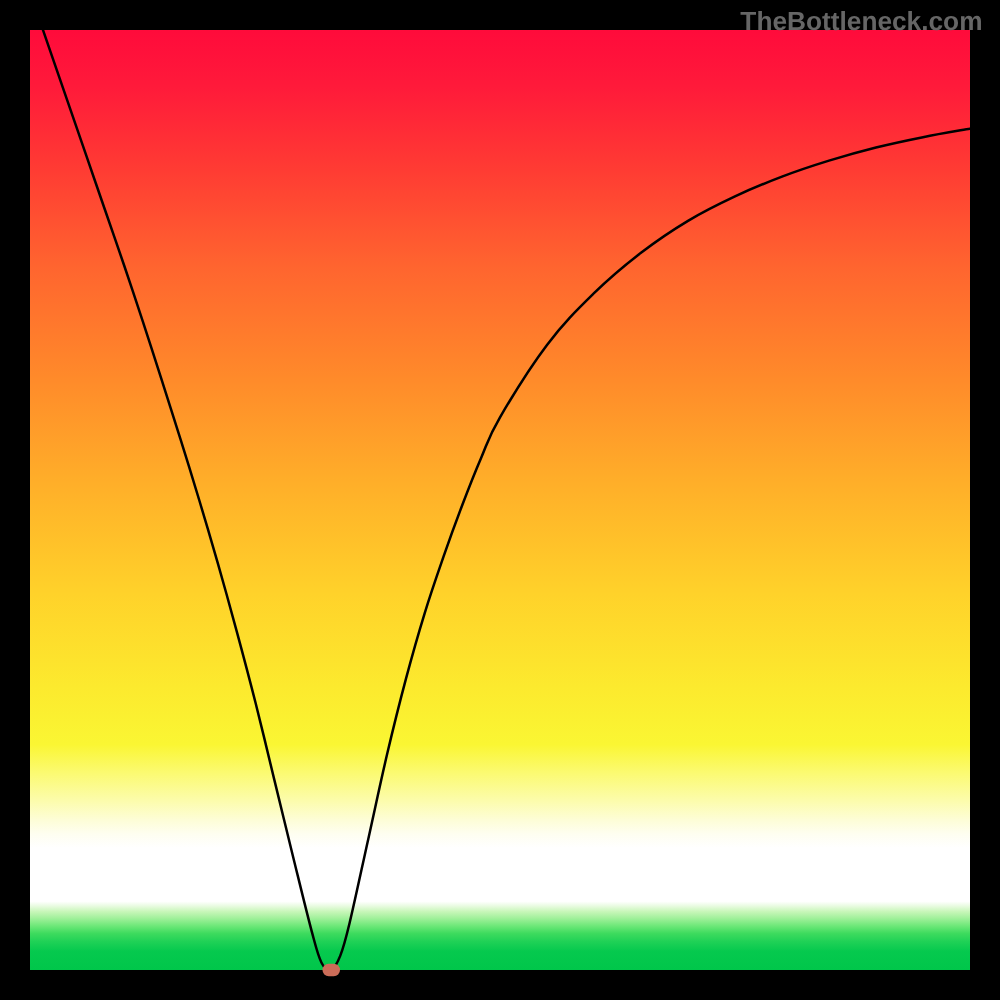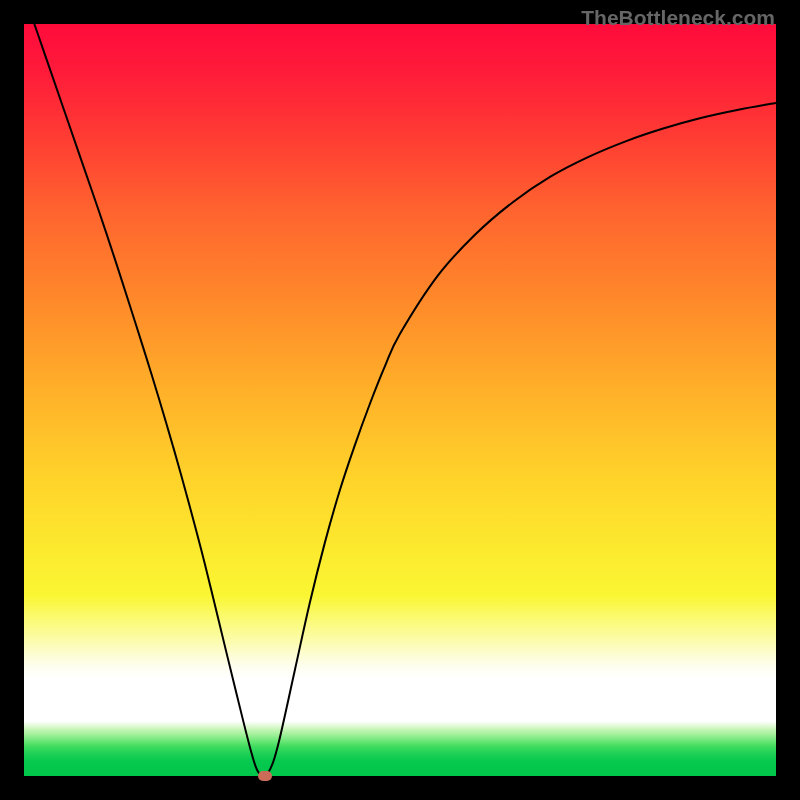--- a/index.html
+++ b/index.html
@@ -6,21 +6,21 @@
     html, body { width: 800px; height: 800px; overflow: hidden; }
     .container {
       width: 800px;
       height: 800px;
       background: #000;
       position: relative;
     }
     .watermark {
       position: absolute;
       top: 6px;
-      right: 25px;
+      right: 14px;
       font-family: Arial, sans-serif;
       font-size: 21px;
       font-weight: bold;
       color: #666666;
       z-index: 10;
     }
     .plot-area {
       position: absolute;
       left: 24px;
       top: 24px;

